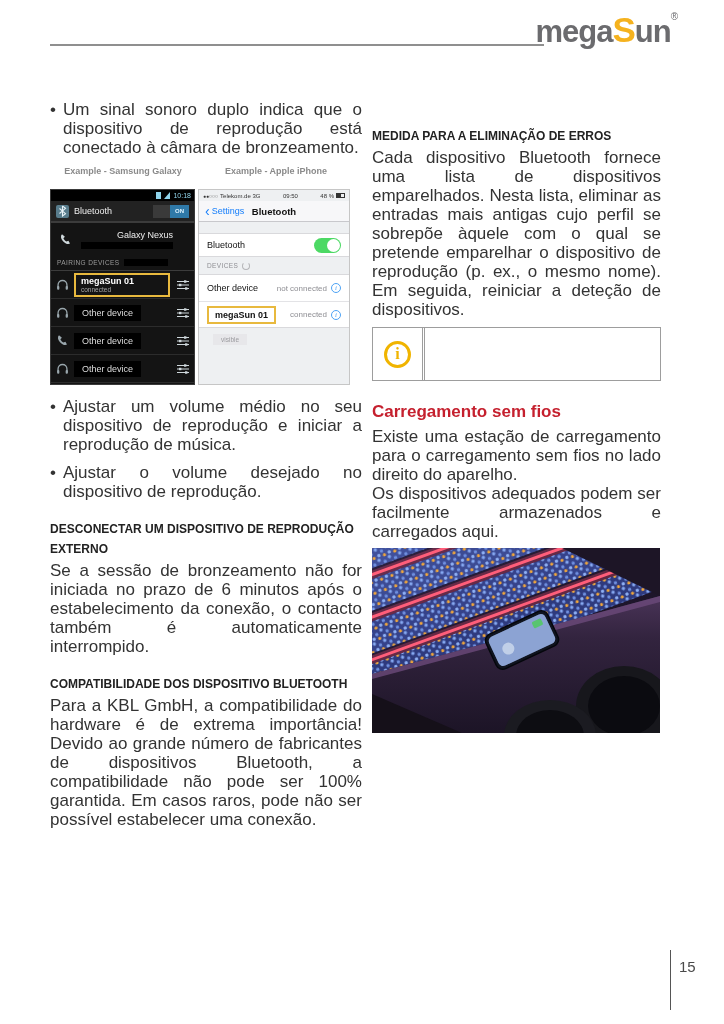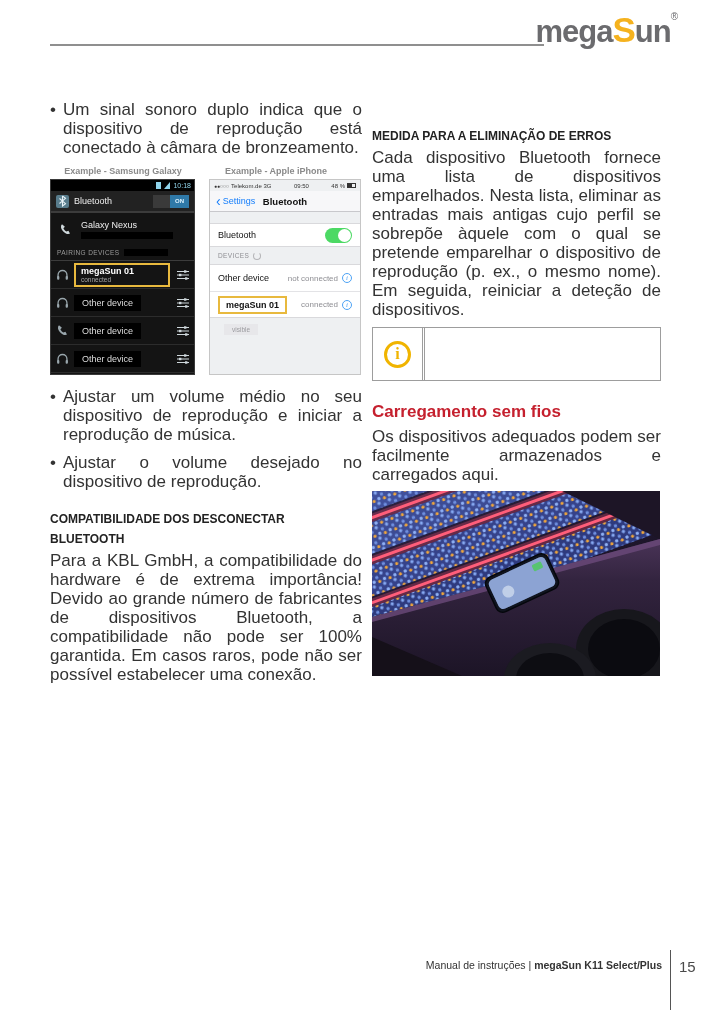--- a/index.html
+++ b/index.html
@@ -22,35 +22,35 @@
   ul.blist { list-style:none; }
   ul.blist li { position:relative; padding-left:13px; margin-bottom:9px; }
   ul.blist li::before { content:"•"; position:absolute; left:0; top:0; color:#333; }
 
   
   .cap-row { display:flex; margin-top:6px; }
   .cap { font-size:9px; color:#8a8a8a; text-align:center;font-weight:bold; }
   .cap.c1 { width:146px; } .cap.c2 { width:160px; }
 
   
-  .phones { display:flex; gap:14px; margin-top:3px; }
+  .phones { display:flex; gap:3px; margin-top:13px; }
 
   
   .sg { width:145px; height:196px; background:#141414; border:1px solid #3a3a3a; font-family:"Liberation Sans",sans-serif; overflow:hidden; }
   .sg-status { height:11px; background:#000; display:flex; justify-content:flex-end; align-items:center; gap:3px; padding:0 3px; }
   .sg-status .tm { font-size:7px; color:#8fd3ea; }
   .sg-bat { width:5px; height:7px; background:#8fd3ea; }
   .sg-sig { width:0; height:0; border-left:6px solid transparent; border-bottom:7px solid #8fd3ea; }
   .sg-head { height:22px; background:#222; border-bottom:2px solid #3c3c3c; display:flex; align-items:center; padding:0 5px; gap:5px; }
   .sg-bt-ic { width:13px; height:13px; border-radius:2px; background:#587c8c; display:flex; align-items:center; justify-content:center; }
   .sg-title { font-size:9px; color:#eee; }
   .sg-toggle { margin-left:auto; width:36px; height:13px; background:#3a3a3a; display:flex; }
   .sg-toggle .off { flex:1; }
   .sg-toggle .on { width:19px; background:#2f79a8; color:#dff3ff; font-size:6px; font-weight:bold; display:flex; align-items:center; justify-content:center; }
-  .sg-nexus { height:32px; display:flex; align-items:center; gap:9px; padding:0 8px; }
+  .sg-nexus { height:32px; display:flex; align-items:center; gap:9px; padding:0 8px;text-align:right; }
   .sg-nexus .col { display:flex; flex-direction:column; gap:2px; }
   .sg-nexus .nm { font-size:9px; color:#eee; }
   .sg-nexus .bar { width:92px; height:7px; background:#000; }
   .sg-pair { height:16px; display:flex; align-items:center; gap:4px; padding:0 6px; border-bottom:1px solid #3c3c3c; }
   .sg-pair .lbl { font-size:6.5px; color:#9a9a9a; letter-spacing:.4px; }
   .sg-pair .bar { width:44px; height:7px; background:#000; }
   .sg-row { height:28px; display:flex; align-items:center; padding:0 5px; gap:5px; border-bottom:1px solid #2c2c2c; }
   .sg-hl { border:2px solid #e8b93e; padding:1px 5px; width:96px; display:flex; flex-direction:column; }
   .sg-hl .nm { font-size:9px; font-weight:bold; color:#fff; line-height:10px; }
   .sg-hl .st { font-size:6.5px; color:#a8a8a8; line-height:8px; }
@@ -288,37 +288,40 @@
         </div>
         <span class="ip-visible">visible</span>
       </div>
     </div>
 
     <ul class="blist mt12">
       <li class="body">Ajustar um volume médio no seu dispositivo de reprodução e iniciar a reprodução de música.</li>
       <li class="body">Ajustar o volume desejado no dispositivo de reprodução.</li>
     </ul>
 
-
-    <div class="h3 mt18">COMPATIBILIDADE DOS DESCONECTAR BLUETOOTH</div>
+    <div class="h3 mt18">DESCONECTAR UM DISPOSITIVO DE REPRODUÇÃO EXTERNO</div>
+    <p class="body">Se a sessão de bronzeamento não for iniciada no prazo de 6 minutos após o estabelecimento da conexão, o contacto também é automaticamente interrompido.</p>
+
+    <div class="h3 mt18">COMPATIBILIDADE DOS DISPOSITIVO BLUETOOTH</div>
     <p class="body">Para a KBL GmbH, a compatibilidade do hardware é de extrema importância! Devido ao grande número de fabricantes de dispositivos Bluetooth, a compatibilidade não pode ser 100% garantida. Em casos raros, pode não ser possível estabelecer uma conexão.</p>
   </div>
 
   <div class="col-right">
 
     <div class="h3">MEDIDA PARA A ELIMINAÇÃO DE ERROS</div>
     <p class="body">Cada dispositivo Bluetooth fornece uma lista de dispositivos emparelhados. Nesta lista, eliminar as entradas mais antigas cujo perfil se sobrepõe àquele com o qual se pretende emparelhar o dispositivo de reprodução (p. ex., o mesmo nome). Em seguida, reiniciar a deteção de dispositivos.</p>
 
     <div class="infobox">
       <div class="icell">
         <span class="iring">i</span>
       </div>
     </div>
 
     <div class="red-h2">Carregamento sem fios</div>
+    <p class="body">Existe uma estação de carregamento para o carregamento sem fios no lado direito do aparelho.</p>
     <p class="body">Os dispositivos adequados podem ser facilmente armazenados e carregados aqui.</p>
 
     <svg class="photo" width="288" height="185" viewBox="0 0 288 185">
       <defs>
         <linearGradient id="pbg" x1="0" y1="0" x2="1" y2="1">
           <stop offset="0" stop-color="#2c2140"></stop>
             <stop offset="1" stop-color="#140e1c"></stop>
         </linearGradient>
         <linearGradient id="ledge" x1="0" y1="0" x2="0" y2="1">
           <stop offset="0" stop-color="#4a3458"></stop>
@@ -360,17 +363,16 @@
         <rect x="16" y="-12" width="10" height="7" rx="1.5" fill="#58c470"></rect>
       </g>
       <ellipse cx="252" cy="158" rx="48" ry="40" fill="#17171c"></ellipse>
       <ellipse cx="252" cy="158" rx="36" ry="30" fill="#0b0b10"></ellipse>
       <ellipse cx="178" cy="188" rx="46" ry="36" fill="#1b1b21"></ellipse>
       <ellipse cx="178" cy="188" rx="34" ry="26" fill="#0d0d12"></ellipse>
       <polygon points="0,146 90,185 0,185" fill="#151019"></polygon>
     </svg>
   </div>
 
-  <div class="foot-text"><span>Manual de instruções | </span><b>megaSun K11 Select/Plus</b></div>
   <div class="foot-rule"></div>
   <div class="foot-page">15</div>
 
 </div>
 
 </body></html>

